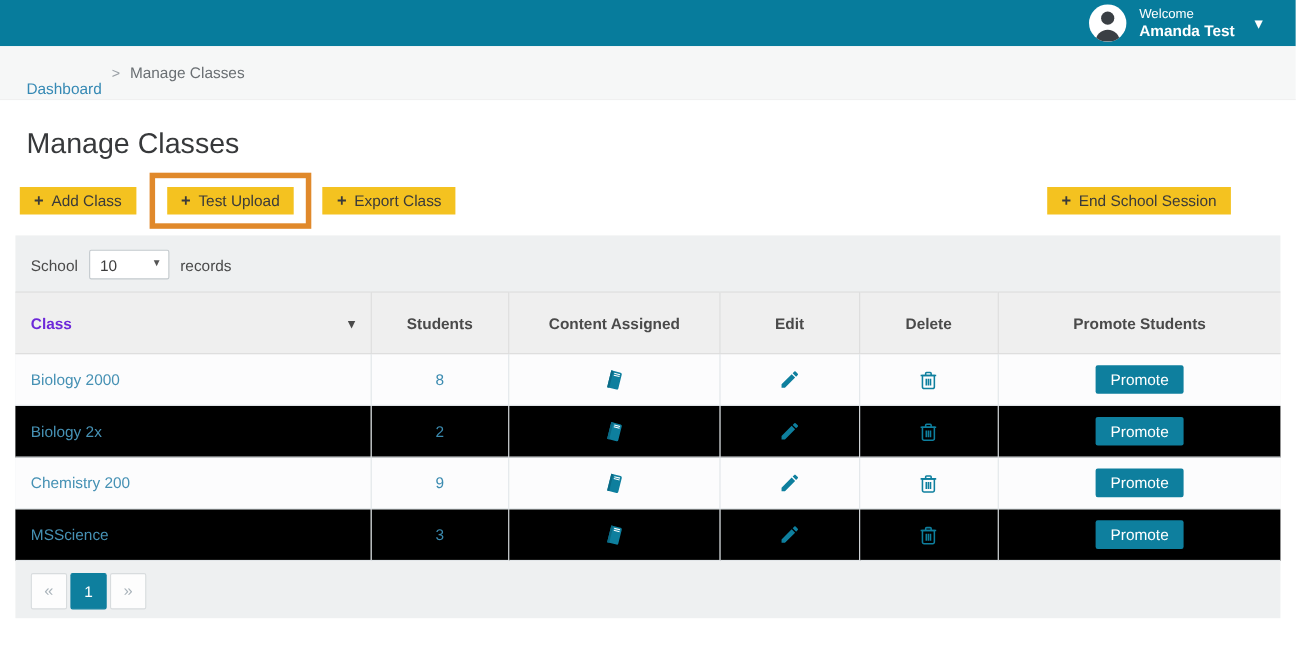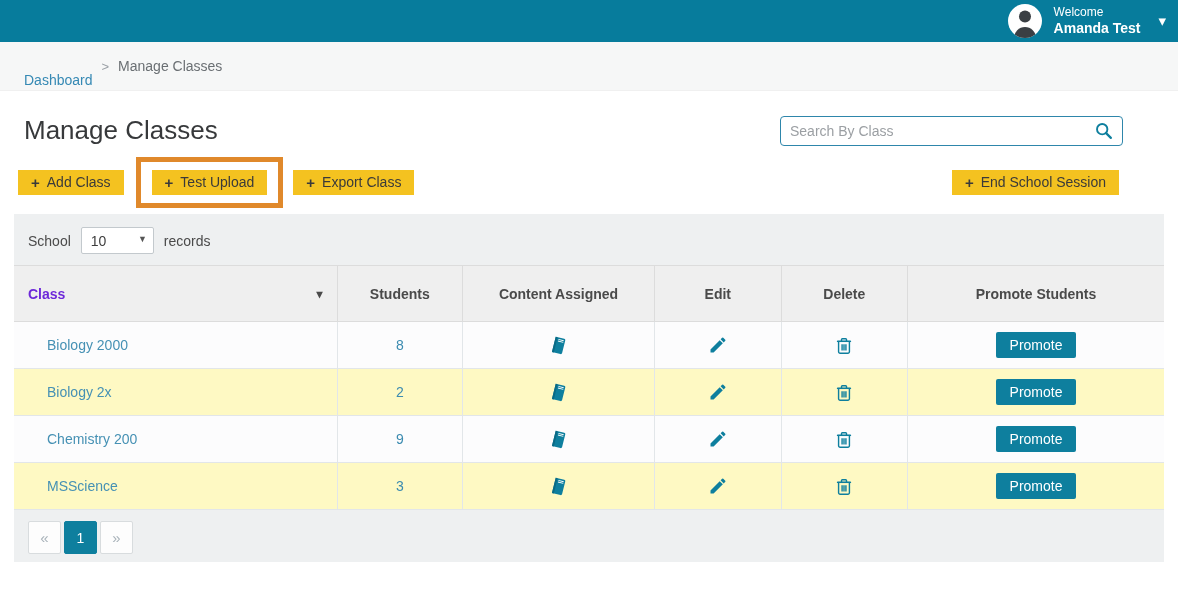--- a/index.html
+++ b/index.html
@@ -1,21 +1,21 @@
 <!DOCTYPE html>
 <html><head>
 <meta charset="utf-8">
 <style>
   * { box-sizing: border-box; margin: 0; padding: 0; }
   html,body { width: 1178px; height: 610px; background:#fff;
     font-family: "Liberation Sans", sans-serif; color:#3d3d3d; overflow:hidden; }
 
   
   .topbar { height:42px; background:#077c9c; display:flex; align-items:center;
-    justify-content:flex-end; padding-right:12px; }
+    justify-content:flex-end; padding-right:30px; }
   .account { display:flex; align-items:center; gap:12px; cursor:pointer; }
   .avatar { width:34px; height:34px; border-radius:50%; background:#fff;
     overflow:hidden; display:flex; align-items:flex-end; justify-content:center; }
   .welcome-block { color:#fff; line-height:1.25; }
   .welcome-line { font-size:12px; }
   .user-line { font-size:14px; font-weight:bold; }
   .account-caret { color:#fff; font-size:15px; margin-left:6px; }
 
   
   .breadcrumb-bar { height:49px; background:#f6f7f7; border-bottom:1px solid #f0f0f0;
@@ -64,23 +64,23 @@
     padding:4px 10px; }
   th:last-child { border-right:none; }
   th.col-class { text-align:left; padding-left:14px; }
   .class-head { display:flex; align-items:center; justify-content:space-between; cursor:pointer; }
   .class-head-label { color:#6d28d9; }
   .sort-caret { color:#4a4a4a; font-size:12px; margin-right:4px; }
   td { height:47px; font-size:14px; text-align:center; vertical-align:middle;
     border-right:1px solid #e2e6e9; border-bottom:1px solid #e2e6e9; }
   td:last-child { border-right:none; }
   tr.row-odd td { background:#fcfcfd; }
-  tr.row-even td { background:#fef9c3; }
+  tr.row-even td { background:#000000; }
   td.cell-class { text-align:left; padding-left:14px; }
-  .class-link { color:#4691b4; text-decoration:none; cursor:pointer;margin-left:19px; }
+  .class-link { color:#4691b4; text-decoration:none; cursor:pointer; }
   .count-link { color:#3b8bb0; text-decoration:none; cursor:pointer; }
   .icon-btn { display:inline-flex; cursor:pointer; vertical-align:middle; }
   .btn-promote { background:#0e7f9e; color:#fff; border:none; font-size:14px;
     padding:5px 14px; border-radius:2px; cursor:pointer;
     font-family:"Liberation Sans",sans-serif; }
 
   
   .table-footer { display:flex; align-items:center; justify-content:space-between;
     padding:11px 12px 0 14px; }
   .showing-text { font-size:15px; color:#4a4a4a; }
@@ -110,29 +110,20 @@
 </div>
 
 <div class="breadcrumb-bar">
   <a class="crumb-link">Dashboard</a>
   <span class="crumb-sep">&gt;</span>
   <span class="crumb-current">Manage Classes</span>
 </div>
 
 <div class="title-row">
   <h1 class="page-title">Manage Classes</h1>
-  <div class="search-box">
-    <input type="text" placeholder="Search By Class" style="">
-    <span class="search-icon">
-      <svg width="19" height="19" viewBox="0 0 22 22">
-        <circle cx="9.5" cy="9.5" r="6" fill="none" stroke="#0e7f9e" stroke-width="2.2"></circle>
-        <line x1="14" y1="14" x2="19.5" y2="19.5" stroke="#0e7f9e" stroke-width="2.6" stroke-linecap="round"></line>
-      </svg>
-    </span>
-  </div>
 </div>
 
 <div class="toolbar">
   <button class="btn-yellow">
     <span class="plus">+</span>
     <span>Add Class</span>
   </button>
   <span class="highlight-box">
     <button class="btn-yellow">
       <span class="plus">+</span>

